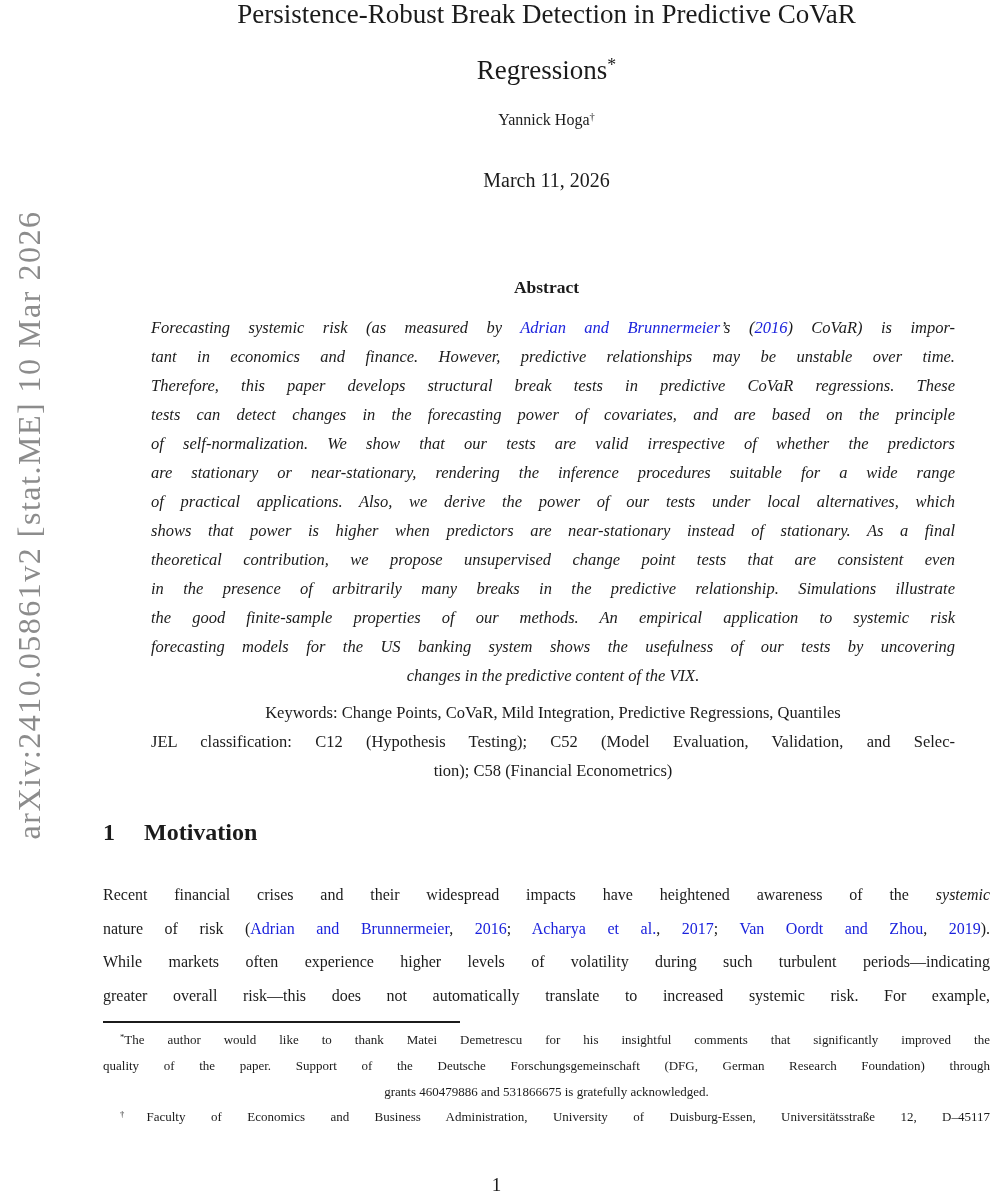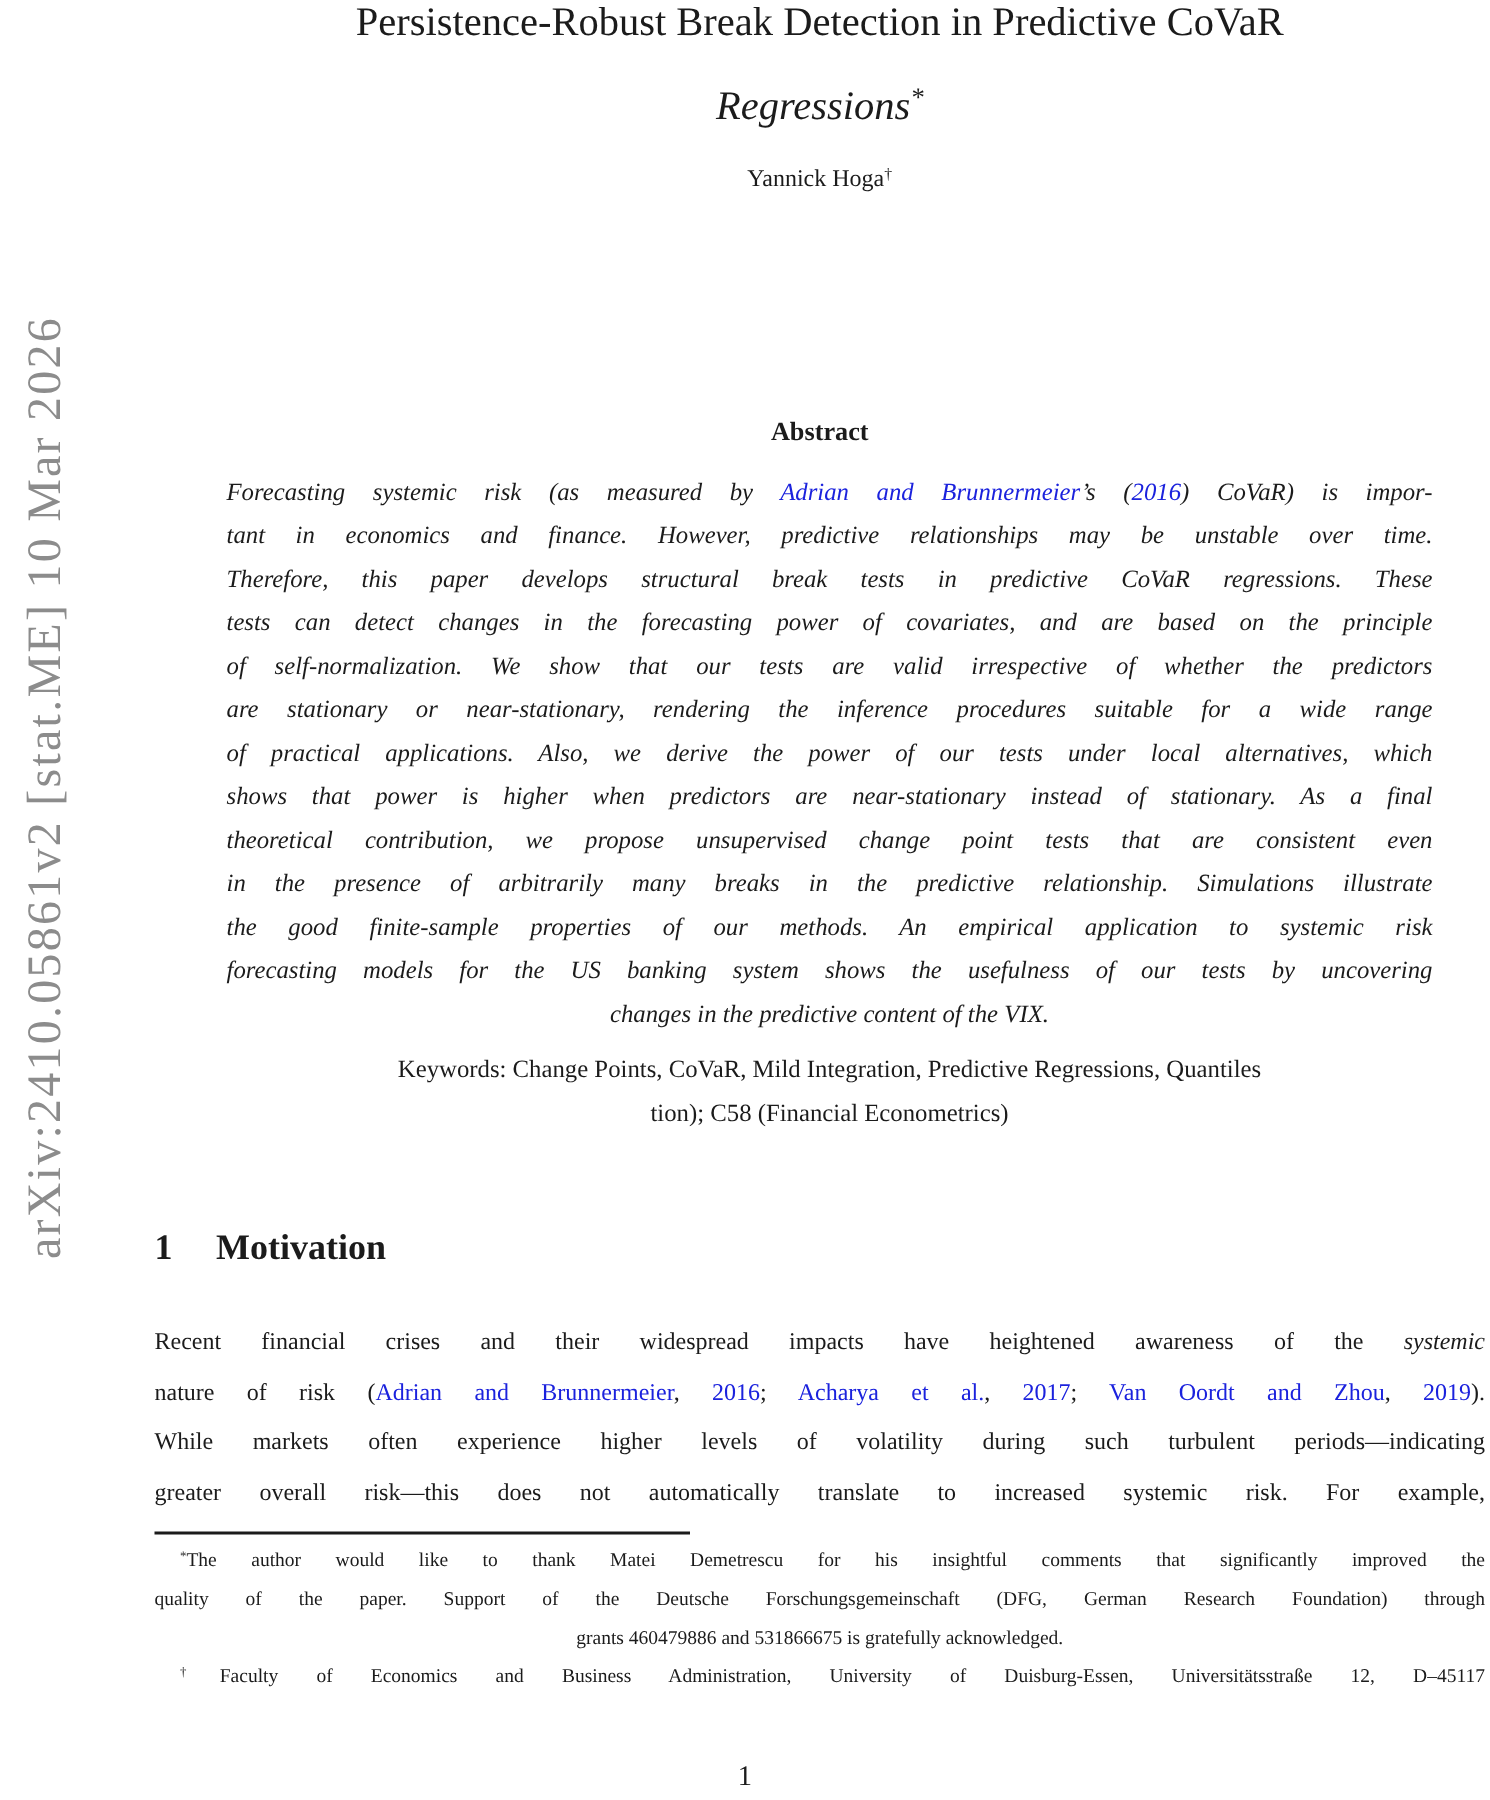--- a/index.html
+++ b/index.html
@@ -10,21 +10,21 @@
     -webkit-font-smoothing:antialiased;
   }
   .watermark{
     position:absolute;left:-327px;top:503px;width:720px;height:44px;
     transform:rotate(-90deg);
     font-size:32px;letter-spacing:1.5px;color:var(--watermark,#8c8c8c);
     text-align:center;white-space:nowrap;
   }
   .title-line{position:absolute;left:103px;width:887px;text-align:center;font-size:27px;line-height:32px;}
   .t1{top:-2px;}
-  .t2{top:54px;font-style:italic;}
+  .t2{top:54px;}
   .author{position:absolute;left:103px;width:887px;top:111px;text-align:center;font-size:16px;}
   .date{position:absolute;left:103px;width:887px;top:169px;text-align:center;font-size:20px;}
   .abs-head{position:absolute;left:103px;width:887px;top:277px;text-align:center;font-weight:bold;font-size:17.5px;}
   .abs-body{position:absolute;left:151px;width:804px;top:313px;font-size:16.5px;line-height:29px;font-style:italic;}
   .kw{position:absolute;left:151px;width:804px;top:698px;font-size:16.5px;line-height:29px;}
   .sec{position:absolute;left:103px;top:819px;font-size:24px;font-weight:bold;}
   .sec-num{margin-right:29px;}
   .body-par{position:absolute;left:103px;width:887px;top:878px;font-size:16px;line-height:33.5px;}
   .fn-rule{position:absolute;left:103px;top:1021px;width:357px;height:2px;background:var(--rule,#1b1b1b);}
   .fns{position:absolute;left:103px;width:887px;top:1027px;font-size:13px;line-height:25.8px;}
@@ -41,40 +41,42 @@
 <body>
 
 <div class="page">
   <div class="watermark">arXiv:2410.05861v2  [stat.ME]  10 Mar 2026</div>
 
   <div class="title-line t1">Persistence-Robust Break Detection in Predictive CoVaR</div>
   <div class="title-line t2"><span>Regressions</span><span class="seg-sup">*</span></div>
 
   <div class="author"><span>Yannick Hoga</span><span class="seg-sup">†</span></div>
 
+  <div class="date">March 11, 2026</div>
 
   <div class="abs-head">Abstract</div>
   <div class="abs-body">
       <div class="ln j"><span>Forecasting systemic risk (as measured by </span><span class="seg-link">Adrian and Brunnermeier</span><span>’s (</span><span class="seg-link">2016</span><span>) CoVaR) is impor-</span></div>
       <div class="ln j"><span>tant in economics and finance. However, predictive relationships may be unstable over time.</span></div>
       <div class="ln j"><span>Therefore, this paper develops structural break tests in predictive CoVaR regressions. These</span></div>
       <div class="ln j"><span>tests can detect changes in the forecasting power of covariates, and are based on the principle</span></div>
       <div class="ln j"><span>of self-normalization. We show that our tests are valid irrespective of whether the predictors</span></div>
       <div class="ln j"><span>are stationary or near-stationary, rendering the inference procedures suitable for a wide range</span></div>
       <div class="ln j"><span>of practical applications. Also, we derive the power of our tests under local alternatives, which</span></div>
       <div class="ln j"><span>shows that power is higher when predictors are near-stationary instead of stationary. As a final</span></div>
       <div class="ln j"><span>theoretical contribution, we propose unsupervised change point tests that are consistent even</span></div>
       <div class="ln j"><span>in the presence of arbitrarily many breaks in the predictive relationship. Simulations illustrate</span></div>
       <div class="ln j"><span>the good finite-sample properties of our methods. An empirical application to systemic risk</span></div>
       <div class="ln j"><span>forecasting models for the US banking system shows the usefulness of our tests by uncovering</span></div>
       <div class="ln"><span>changes in the predictive content of the VIX.</span></div>
     </div>
 
   <div class="kw">
       <div class="ln"><span class="seg-b">Keywords:</span><span> Change Points, CoVaR, Mild Integration, Predictive Regressions, Quantiles</span></div>
+      <div class="ln j"><span class="seg-b">JEL classification:</span><span> C12 (Hypothesis Testing); C52 (Model Evaluation, Validation, and Selec-</span></div>
       <div class="ln"><span>tion); C58 (Financial Econometrics)</span></div>
     </div>
 
   <div class="sec"><span class="sec-num">1</span><span class="sec-title">Motivation</span></div>
 
   <div class="body-par">
       <div class="ln j"><span>Recent financial crises and their widespread impacts have heightened awareness of the </span><span class="seg-it">systemic</span></div>
       <div class="ln j"><span>nature of risk (</span><span class="seg-link">Adrian and Brunnermeier</span><span>, </span><span class="seg-link">2016</span><span>; </span><span class="seg-link">Acharya et al.</span><span>, </span><span class="seg-link">2017</span><span>; </span><span class="seg-link">Van Oordt and Zhou</span><span>, </span><span class="seg-link">2019</span><span>).</span></div>
       <div class="ln j"><span>While markets often experience higher levels of volatility during such turbulent periods—indicating</span></div>
       <div class="ln j"><span>greater overall risk—this does not automatically translate to increased systemic risk. For example,</span></div>

